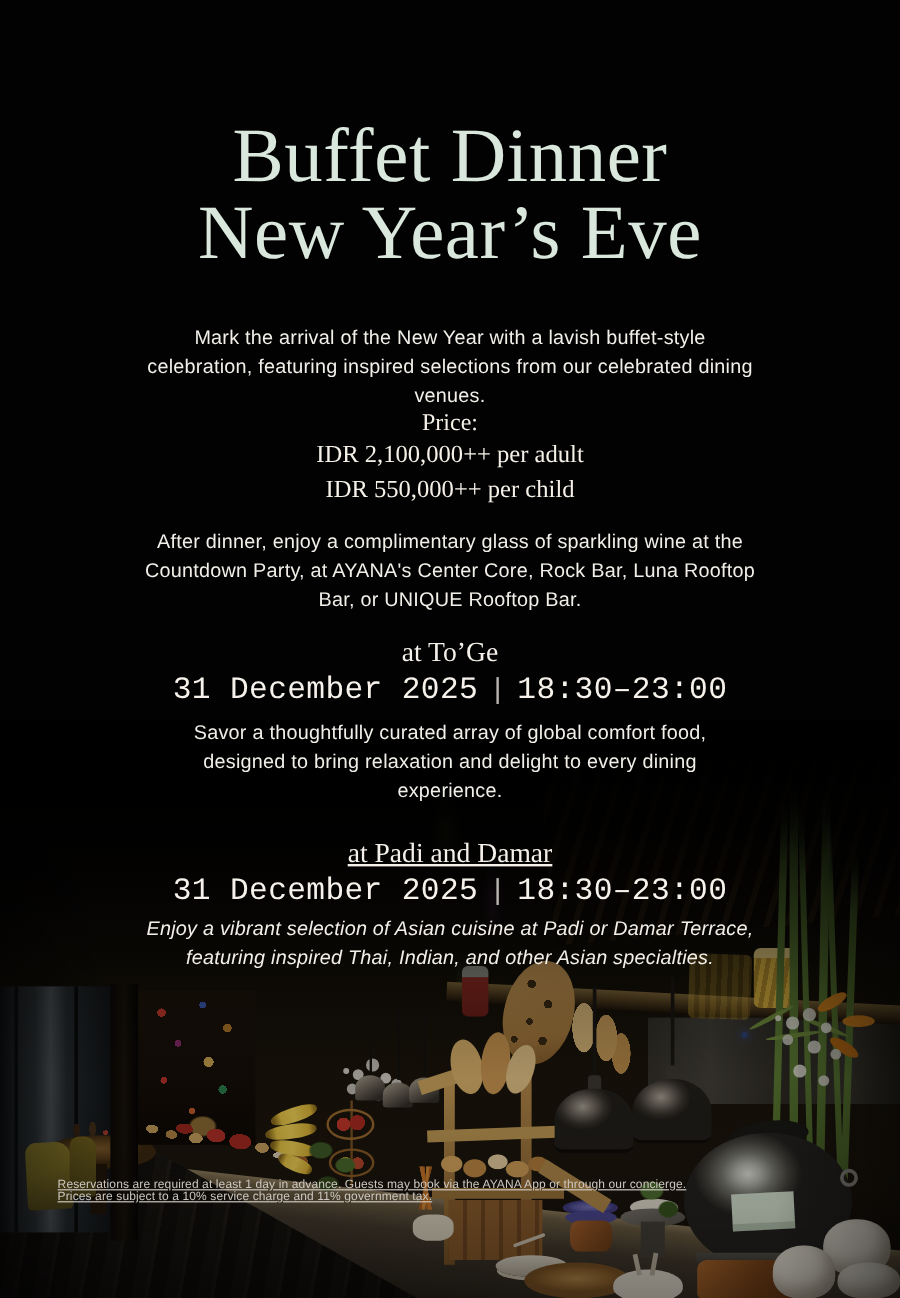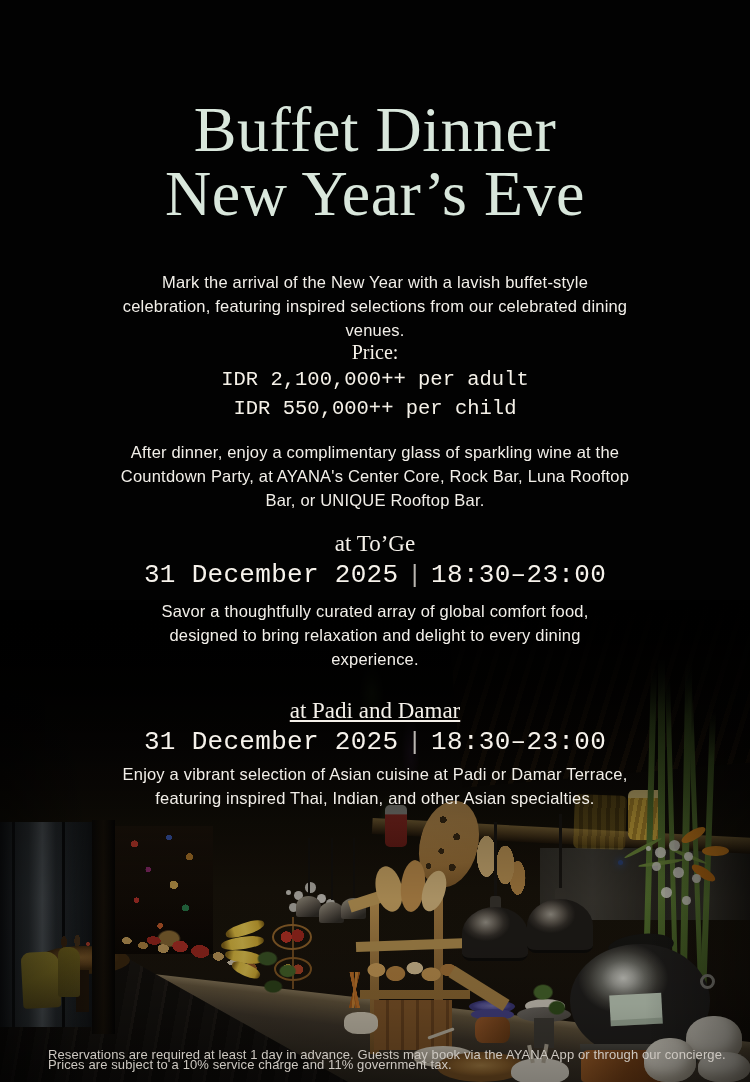--- a/index.html
+++ b/index.html
@@ -16,36 +16,36 @@
     color:#d9e7dc; letter-spacing:0.5px;
   }
   .body-par {
     color:#f2efe9; font-size:16.5px; line-height:24px; letter-spacing:0.2px;
   }
   .intro { top:270px; padding:0 120px; }
   .price-block {
     top:339px; font-family:"Liberation Serif", serif; color:#f5f1e8;text-align:center;
   }
   .price-label { font-size:20px; line-height:26px; }
-  .price-line  { font-size:20.5px; line-height:29px;font-family:Liberation Mono, monospace; }
+  .price-line  { font-size:20.5px; line-height:29px; }
   .note { top:440px; padding:0 110px; }
   .venue-name {
     font-family:"Liberation Serif", serif; color:#f5f1ea;
     font-size:23px; line-height:26px;
   }
   .venue-date {
     font-family:Liberation Mono, monospace; color:#f6f2eb;
     font-size:26px; line-height:30px; letter-spacing:0.3px;
   }
   .venue-date .sep { opacity:0.75; font-weight:400; padding:0 9px; font-size:24px; }
   .v1-name { top:531px; } .v1-date { top:560px; } .v1-desc { top:599px; padding:0 130px; }
-  .v2-name { top:698px;text-decoration:underline; } .v2-date { top:727px; } .v2-desc { top:762px; padding:0 120px; }
+  .v2-name { top:698px;text-decoration:underline; } .v2-date { top:727px; } .v2-desc { top:762px; padding:0 120px;font-style:italic; }
   .footnote {
-    position:absolute; left:48px; top:1050px; z-index:8; text-align:left;
-    color:#ccc7c0; font-size:13px; line-height:10px; letter-spacing:0.1px;
+    position:absolute; left:48px; top:983px; z-index:8; text-align:left;
+    color:#ccc7c0; font-size:10px; line-height:10px; letter-spacing:0.1px;text-decoration:underline;
   }
   
   .photo { position:absolute; left:0; top:600px; width:750px; height:482px; z-index:1; }
   .photo div, .photo span { position:absolute; }
   .ph-base { inset:0;
     background:linear-gradient(180deg,#000 0%,#050402 16%,#0c0906 32%,#141008 46%,#1a140b 60%,#1b150c 78%,#120d08 100%); }
   .ph-ceiling { left:455px; top:15px; width:300px; height:160px; opacity:.5; transform:rotate(-5deg);
     background:repeating-linear-gradient(112deg, rgba(110,70,28,.38) 0 5px, rgba(12,7,3,.95) 5px 17px); }
   .ph-hang { left:330px; top:55px; width:130px; height:200px; opacity:.8;
     background:

